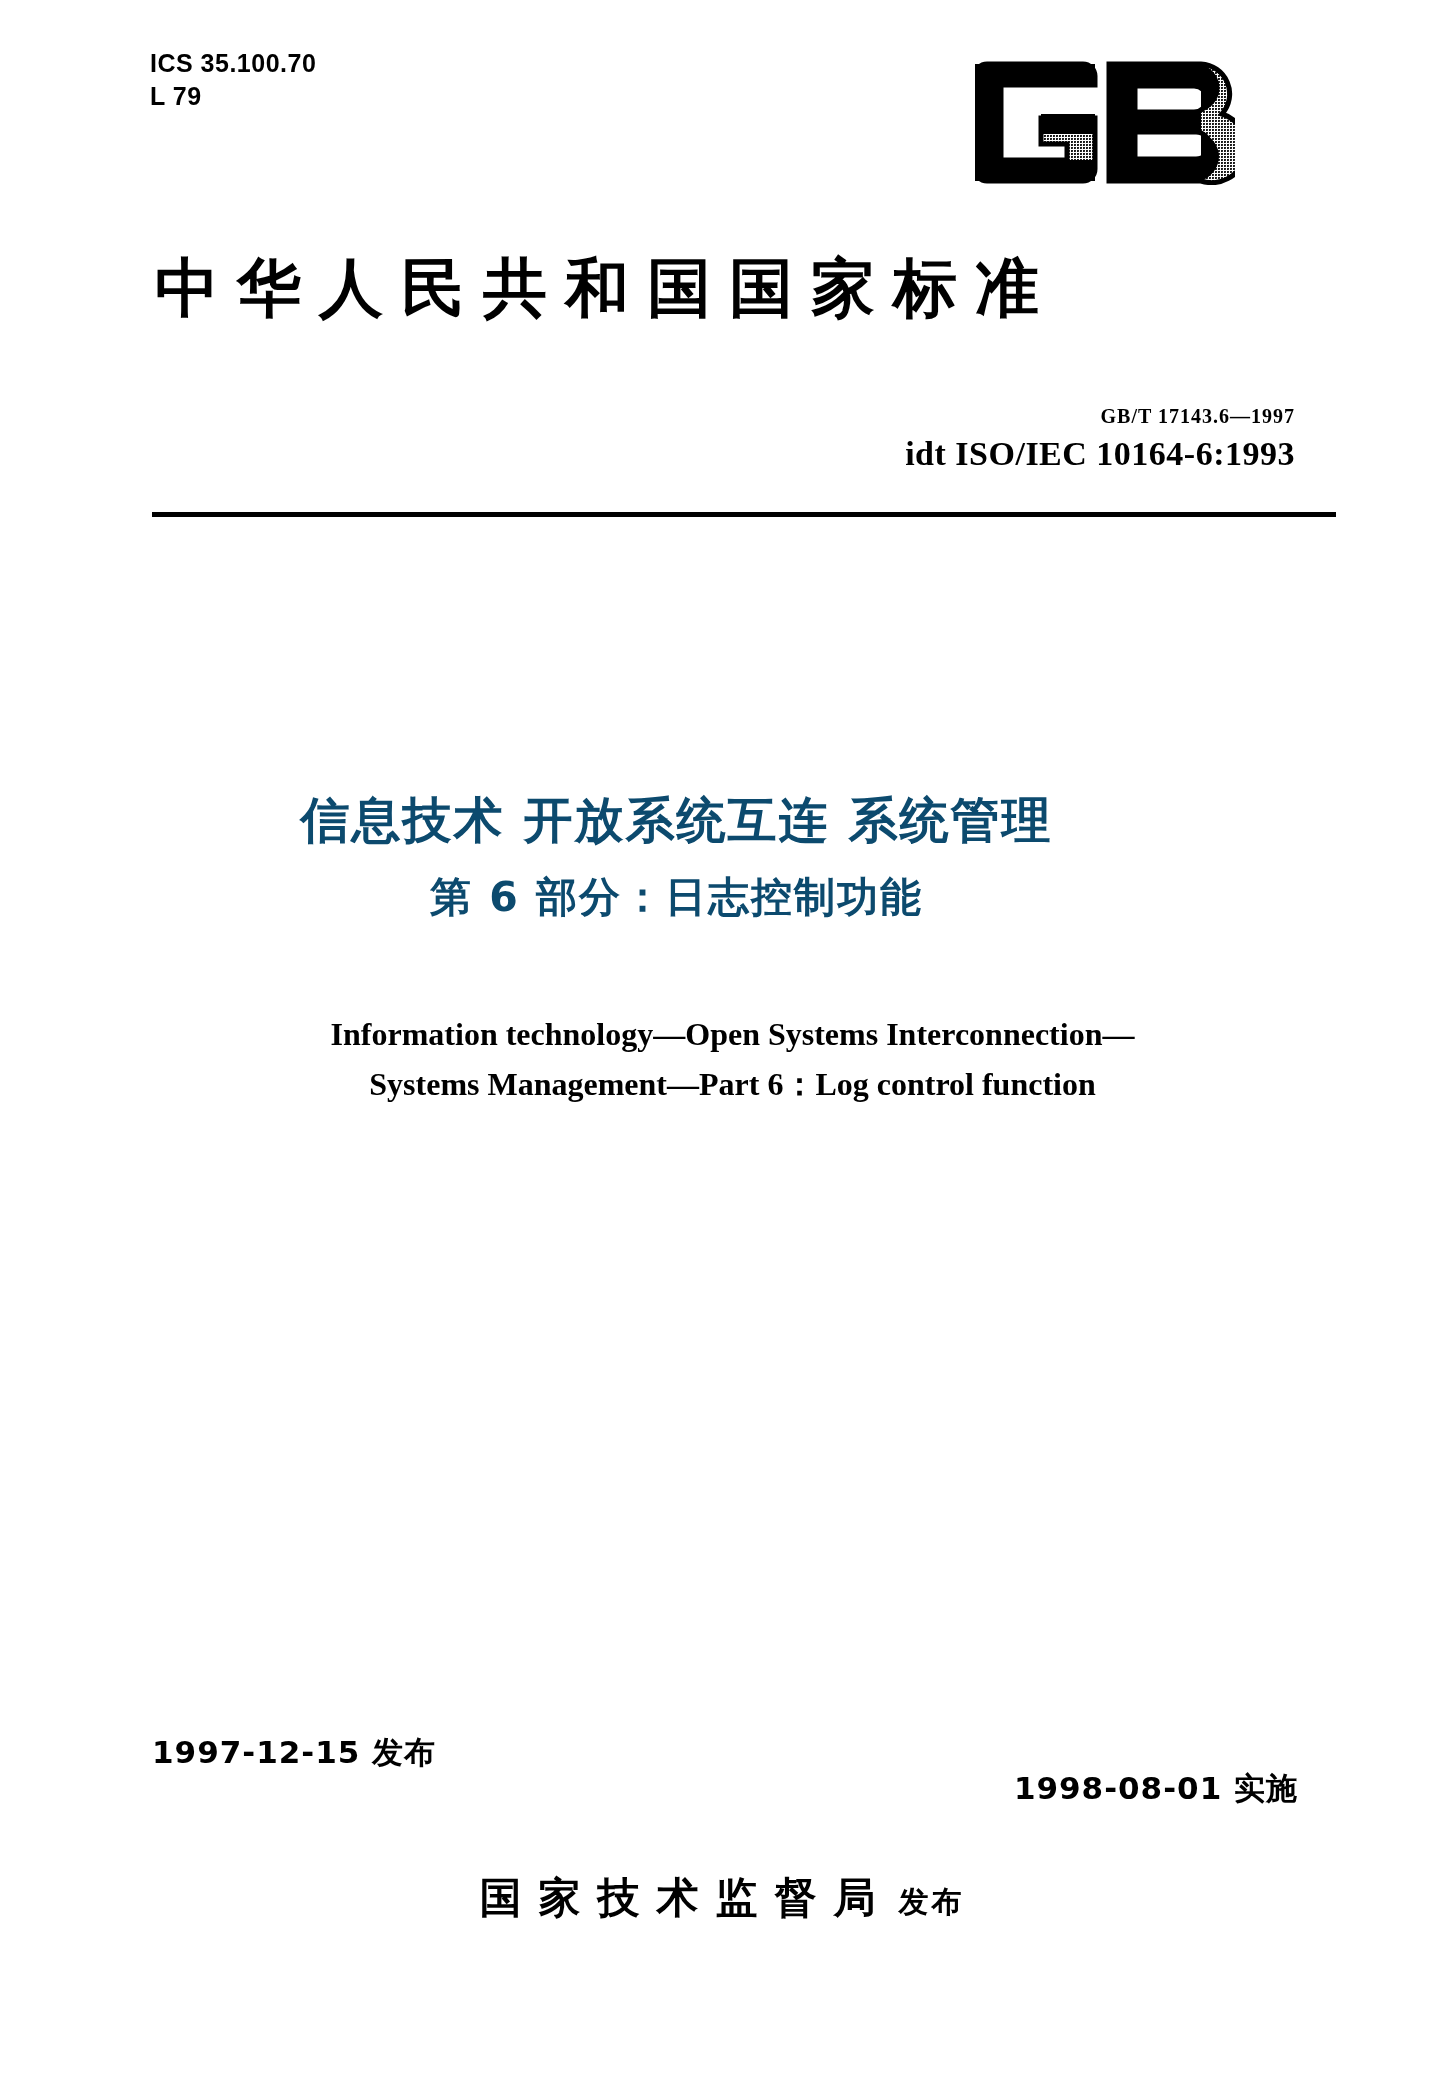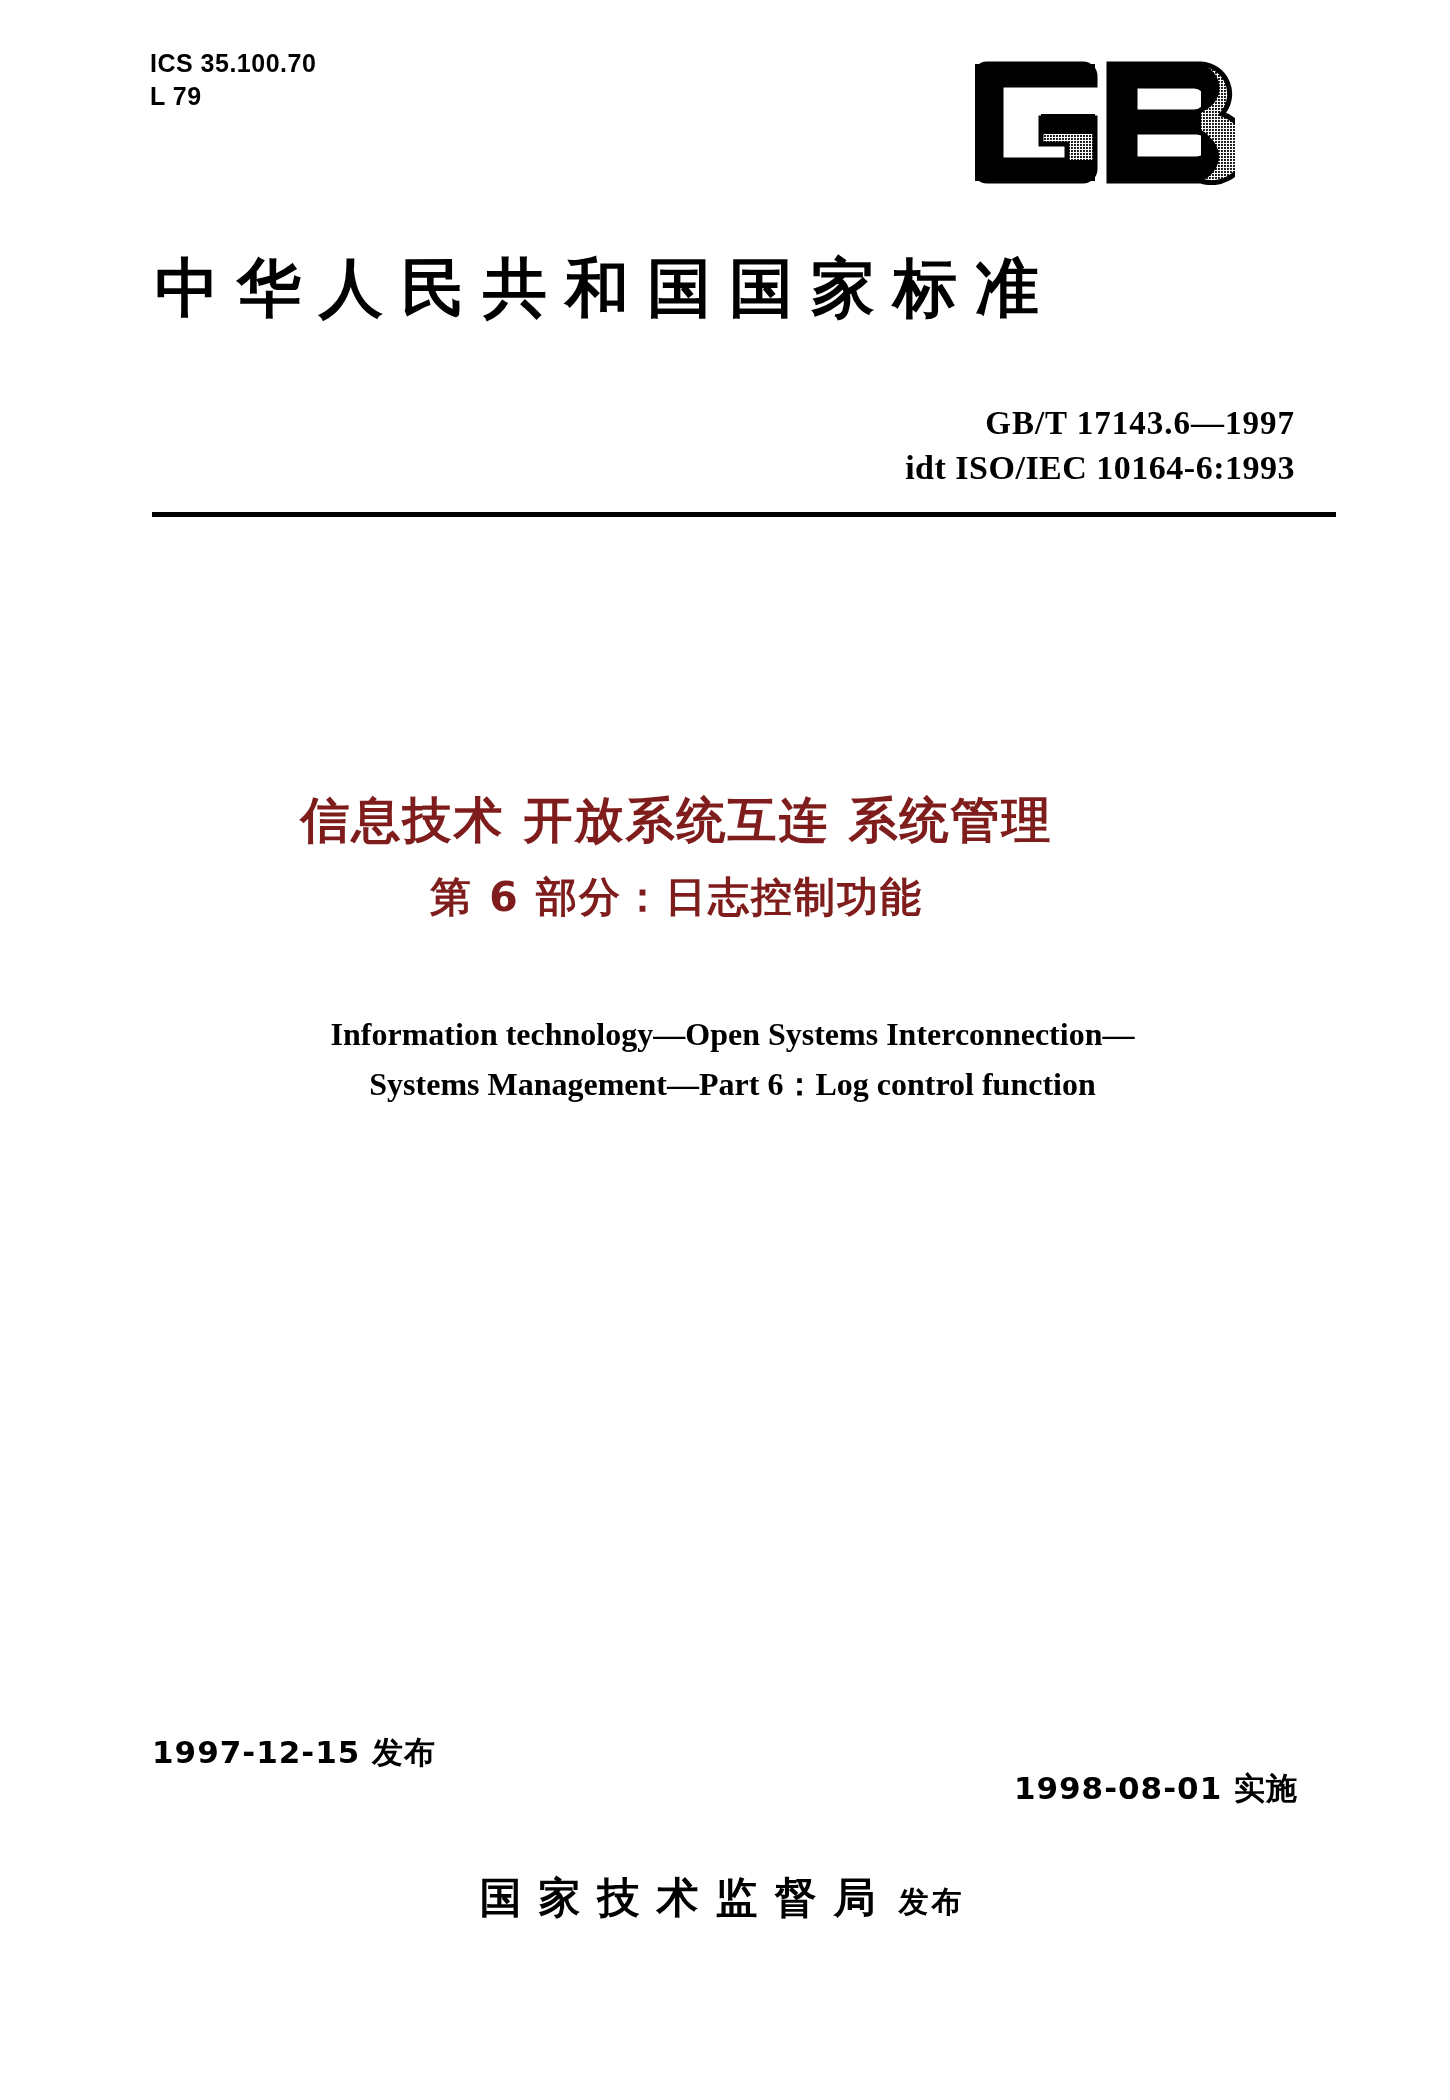--- a/index.html
+++ b/index.html
@@ -63,21 +63,21 @@
   
   .std-numbers {
     position: absolute;
     right: 155px;
     top: 405px;
     text-align: right;
     font-family: "Liberation Serif", serif;
     font-weight: bold;
   }
   .std-no {
-    font-size: 33px;
+    font-size: 20px;
     letter-spacing: 1px;
     white-space: nowrap;
   }
   .std-idt {
     font-size: 34px;
     margin-top: 7px;
     letter-spacing: 0.5px;
     white-space: nowrap;
   }
 
@@ -93,21 +93,21 @@
 
   
   .doc-title-cn {
     position: absolute;
     left: 0;
     top: 788px;
     width: 1353px;
     text-align: center;
     font-family: "DejaVu Sans", sans-serif;
     font-weight: bold;
-    color: #7f1d1d;
+    color: #0c4a6e;
   }
   .doc-title-cn .line1 {
     font-size: 49px;
     letter-spacing: 2px;
     white-space: nowrap;
   }
   .doc-title-cn .line2 {
     font-size: 41px;
     letter-spacing: 2px;
     margin-top: 16px;

